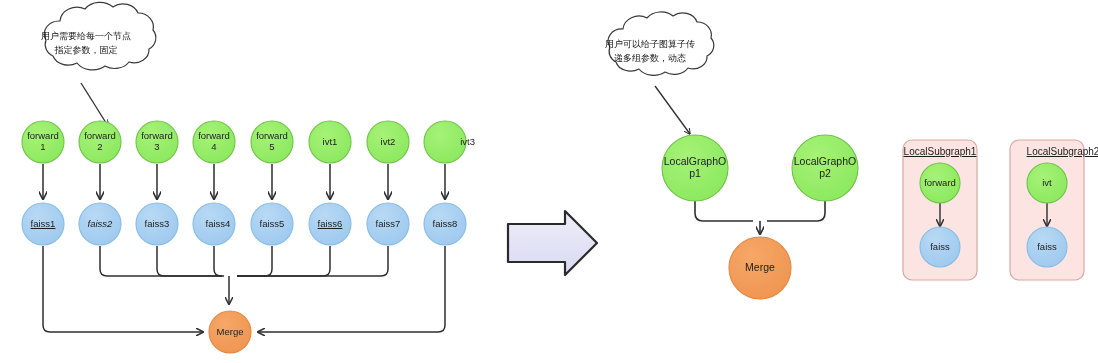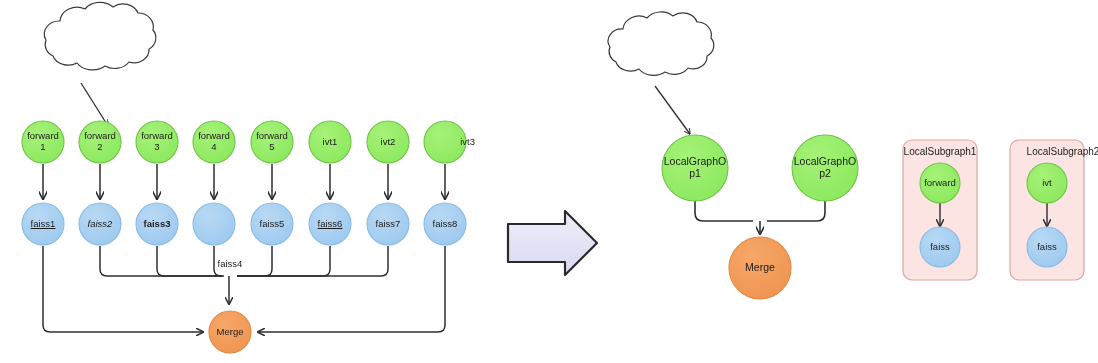--- a/index.html
+++ b/index.html
@@ -30,21 +30,21 @@
     color: #1d1d1d;
     pointer-events: none;
     line-height: 1.12;
     white-space: pre-line;
   }
   .lbl-green { font-size: 9.5px; }
   .lbl-blue  { font-size: 9.5px; }
   .lbl-merge { font-size: 9.5px; }
   .lbl-op    { font-size: 10.5px; }
   .lbl-bigmerge { font-size: 10.5px; }
-  .lbl-sub   { font-size: 10px; }
+  .lbl-sub   { font-size: 10px; text-decoration: underline; }
   .lbl-smallnode { font-size: 9.5px; }
   .cloud-text {
     position: absolute;
     text-align: center;
     font-size: 9px;
     color: #111111;
     line-height: 1.5;
     white-space: pre-line;
     font-family: "DejaVu Sans", "Liberation Sans", sans-serif;
   }
@@ -174,39 +174,43 @@
     <path d="M 940 203 L 940 226" fill="none" stroke="#3a3a3a" stroke-width="1.5" marker-end="url(#arrowhead)"></path>
     <circle cx="940" cy="183" r="20" fill="url(#gGreen)" stroke="#6fc247" stroke-width="1.1"></circle>
     <circle cx="940" cy="247" r="20" fill="url(#gBlue)" stroke="#86bce4" stroke-width="1.1"></circle>
 
     <rect x="1010" y="140" width="74" height="140" rx="9" ry="9" fill="#fbe4e2" stroke="#d9a8a4" stroke-width="1.2"></rect>
     <path d="M 1047 203 L 1047 226" fill="none" stroke="#3a3a3a" stroke-width="1.5" marker-end="url(#arrowhead)"></path>
     <circle cx="1047" cy="183" r="20" fill="url(#gGreen)" stroke="#6fc247" stroke-width="1.1"></circle>
     <circle cx="1047" cy="247" r="20" fill="url(#gBlue)" stroke="#86bce4" stroke-width="1.1"></circle>
   </svg>
 
+  <div class="cloud-text" style="left:22px; top:30px; width:128px;">用户需要给每一个节点
+指定参数，固定</div>
+  <div class="cloud-text" style="left:590px; top:38px; width:120px;">用户可以给子图算子传
+递多组参数，动态</div>
 
   <div class="node-label lbl-green" style="left:13px;  top:131px; width:60px;">forward
 1</div>
   <div class="node-label lbl-green" style="left:70px;  top:131px; width:60px;">forward
 2</div>
   <div class="node-label lbl-green" style="left:127px; top:131px; width:60px;">forward
 3</div>
   <div class="node-label lbl-green" style="left:184px; top:131px; width:60px;">forward
 4</div>
   <div class="node-label lbl-green" style="left:242px; top:131px; width:60px;">forward
 5</div>
   <div class="node-label lbl-green" style="left:300px; top:137px; width:60px;">ivt1</div>
   <div class="node-label lbl-green" style="left:358px; top:137px; width:60px;">ivt2</div>
   <div class="node-label lbl-green" style="left:415px; top:137px; width:60px;text-align:right;">ivt3</div>
 
   <div class="node-label lbl-blue" style="left:13px;  top:219px; width:60px;text-decoration:underline;">faiss1</div>
   <div class="node-label lbl-blue" style="left:70px;  top:219px; width:60px;font-style:italic;">faiss2</div>
-  <div class="node-label lbl-blue" style="left:127px; top:219px; width:60px;font-weight:bold;">faiss3</div>
-  <div class="node-label lbl-blue" style="left:200px; top:219px; width:60px;margin-top:40px;">faiss4</div>
+  <div class="node-label lbl-blue" style="left:127px; top:219px; width:60px;">faiss3</div>
+  <div class="node-label lbl-blue" style="left:188px; top:219px; width:60px;">faiss4</div>
   <div class="node-label lbl-blue" style="left:242px; top:219px; width:60px;">faiss5</div>
   <div class="node-label lbl-blue" style="left:300px; top:219px; width:60px;text-decoration:underline;">faiss6</div>
   <div class="node-label lbl-blue" style="left:358px; top:219px; width:60px;text-align:center;">faiss7</div>
   <div class="node-label lbl-blue" style="left:415px; top:219px; width:60px;text-align:center;">faiss8</div>
 
   <div class="node-label lbl-merge" style="left:200px; top:327px; width:60px;">Merge</div>
 
   <div class="node-label lbl-op" style="left:655px; top:156px; width:80px;">LocalGraphO
 p1</div>
   <div class="node-label lbl-op" style="left:785px; top:156px; width:80px;">LocalGraphO

